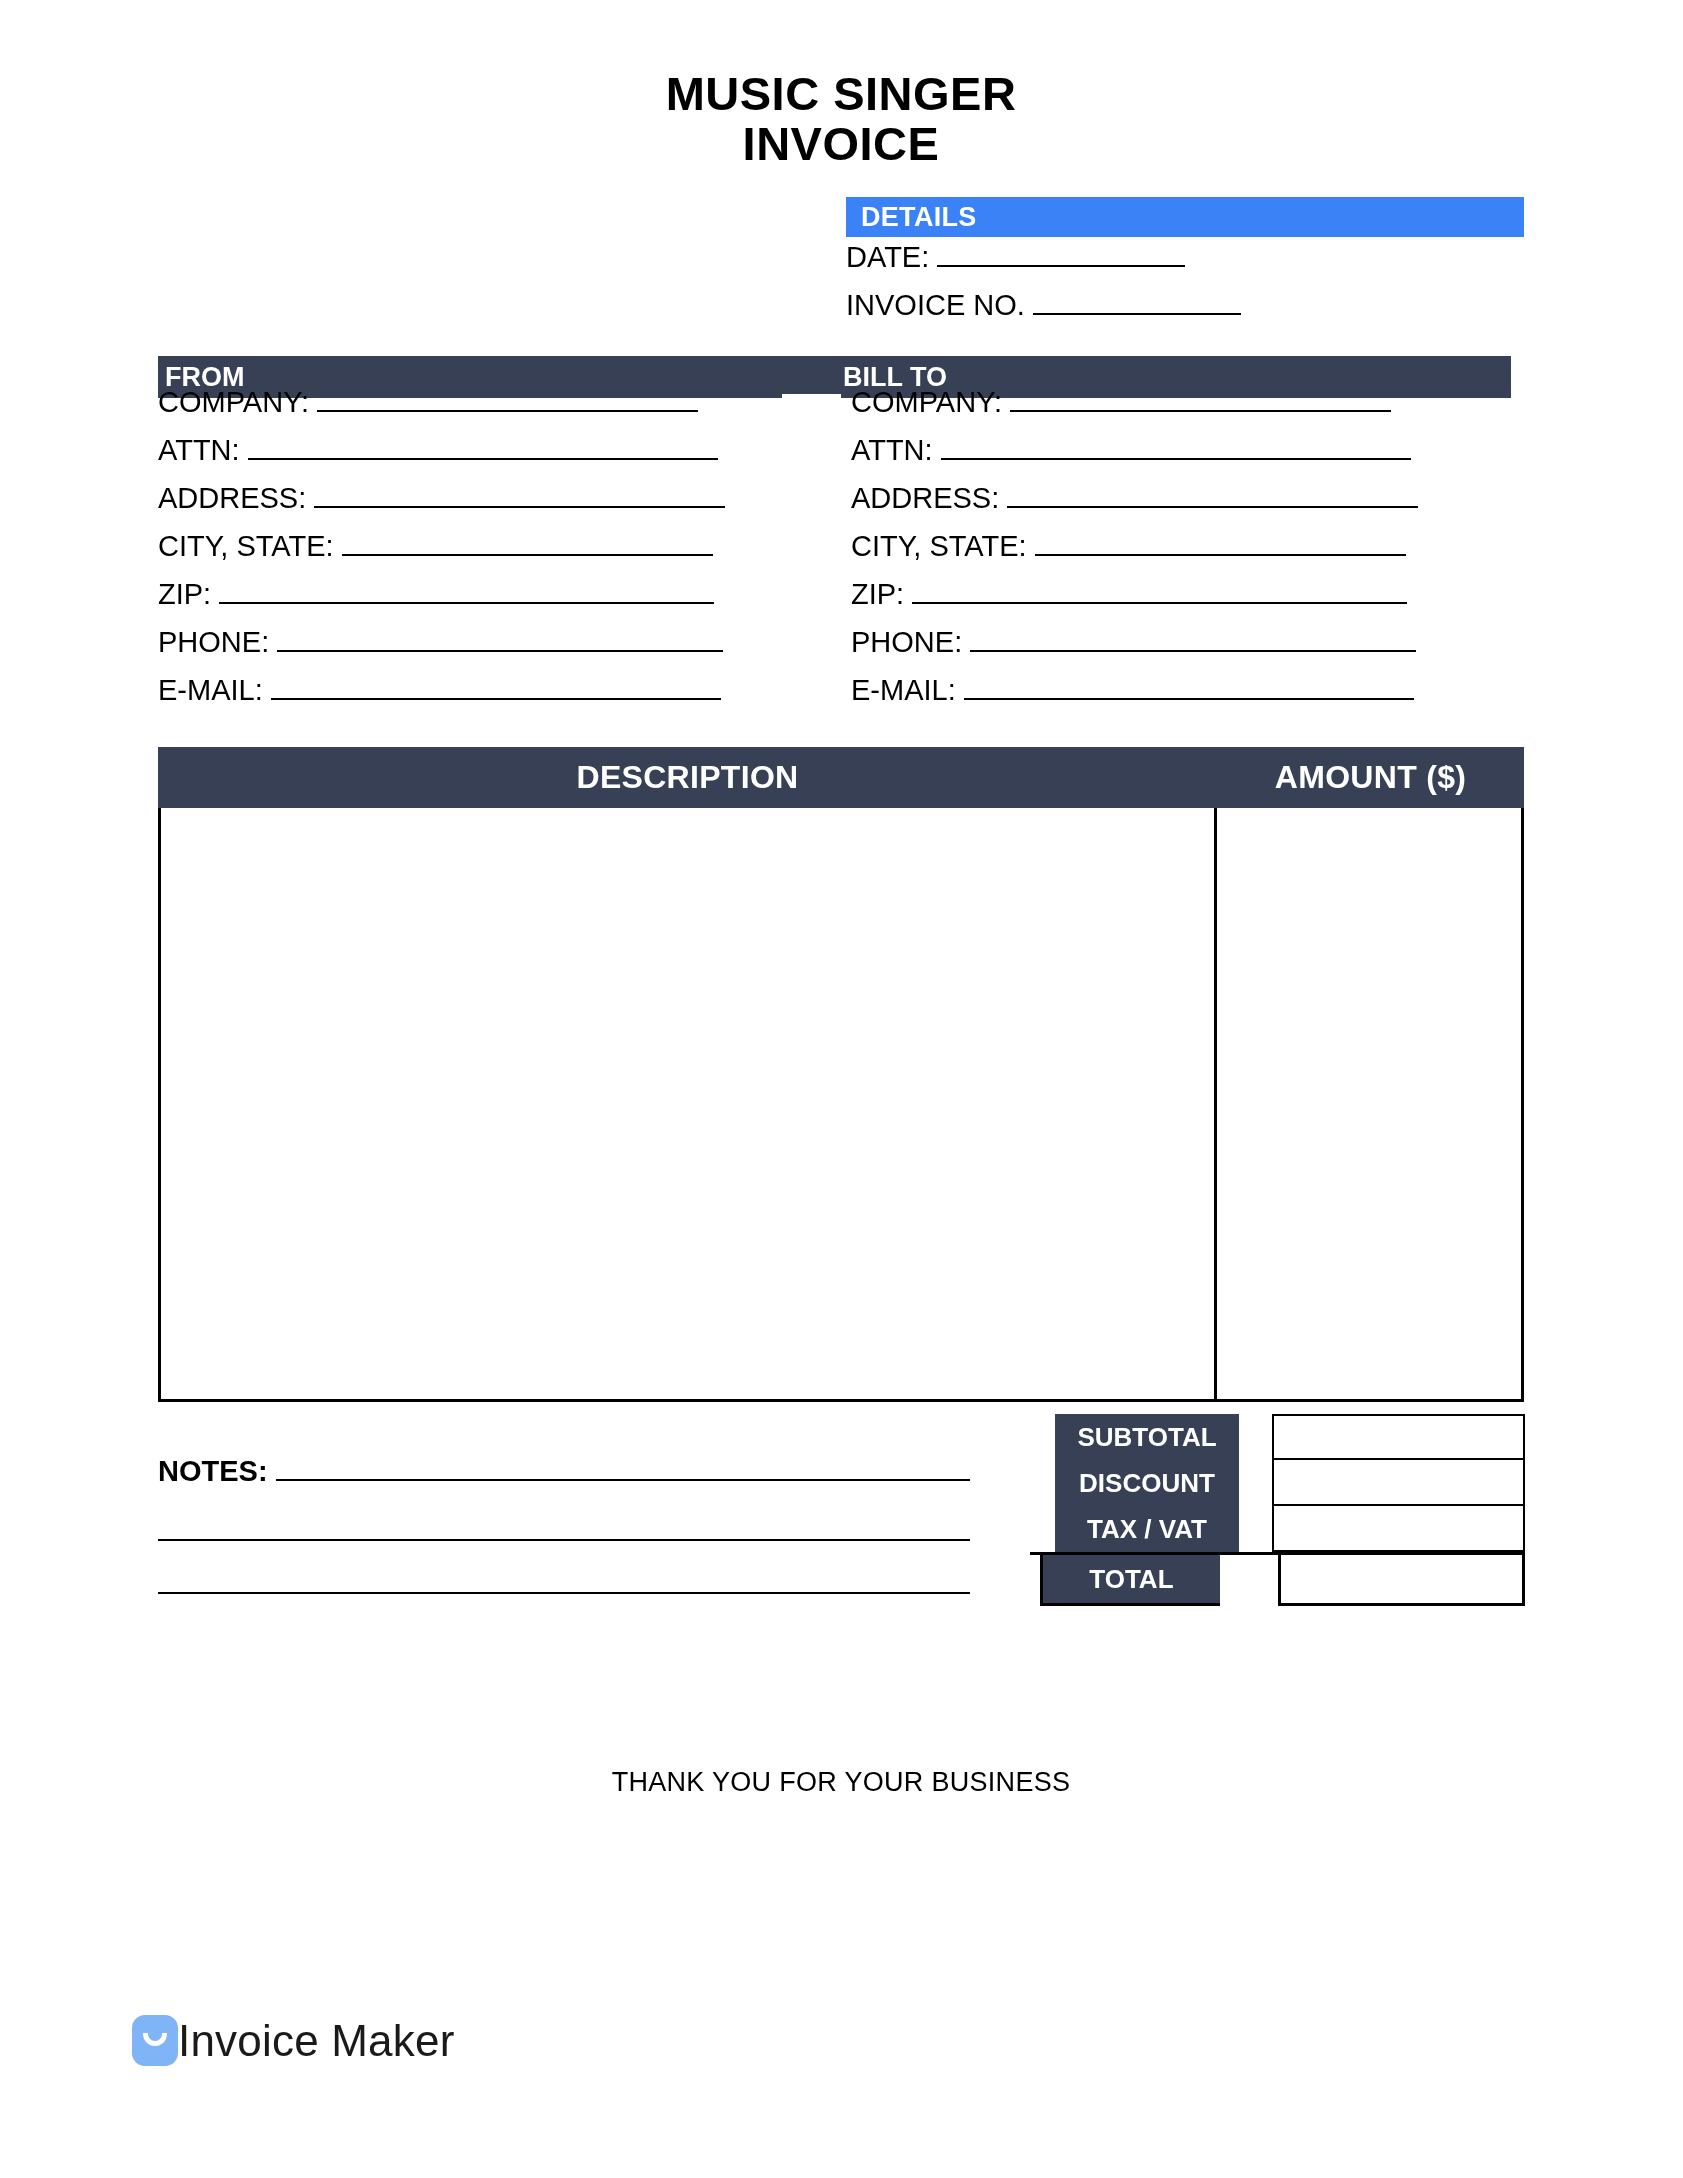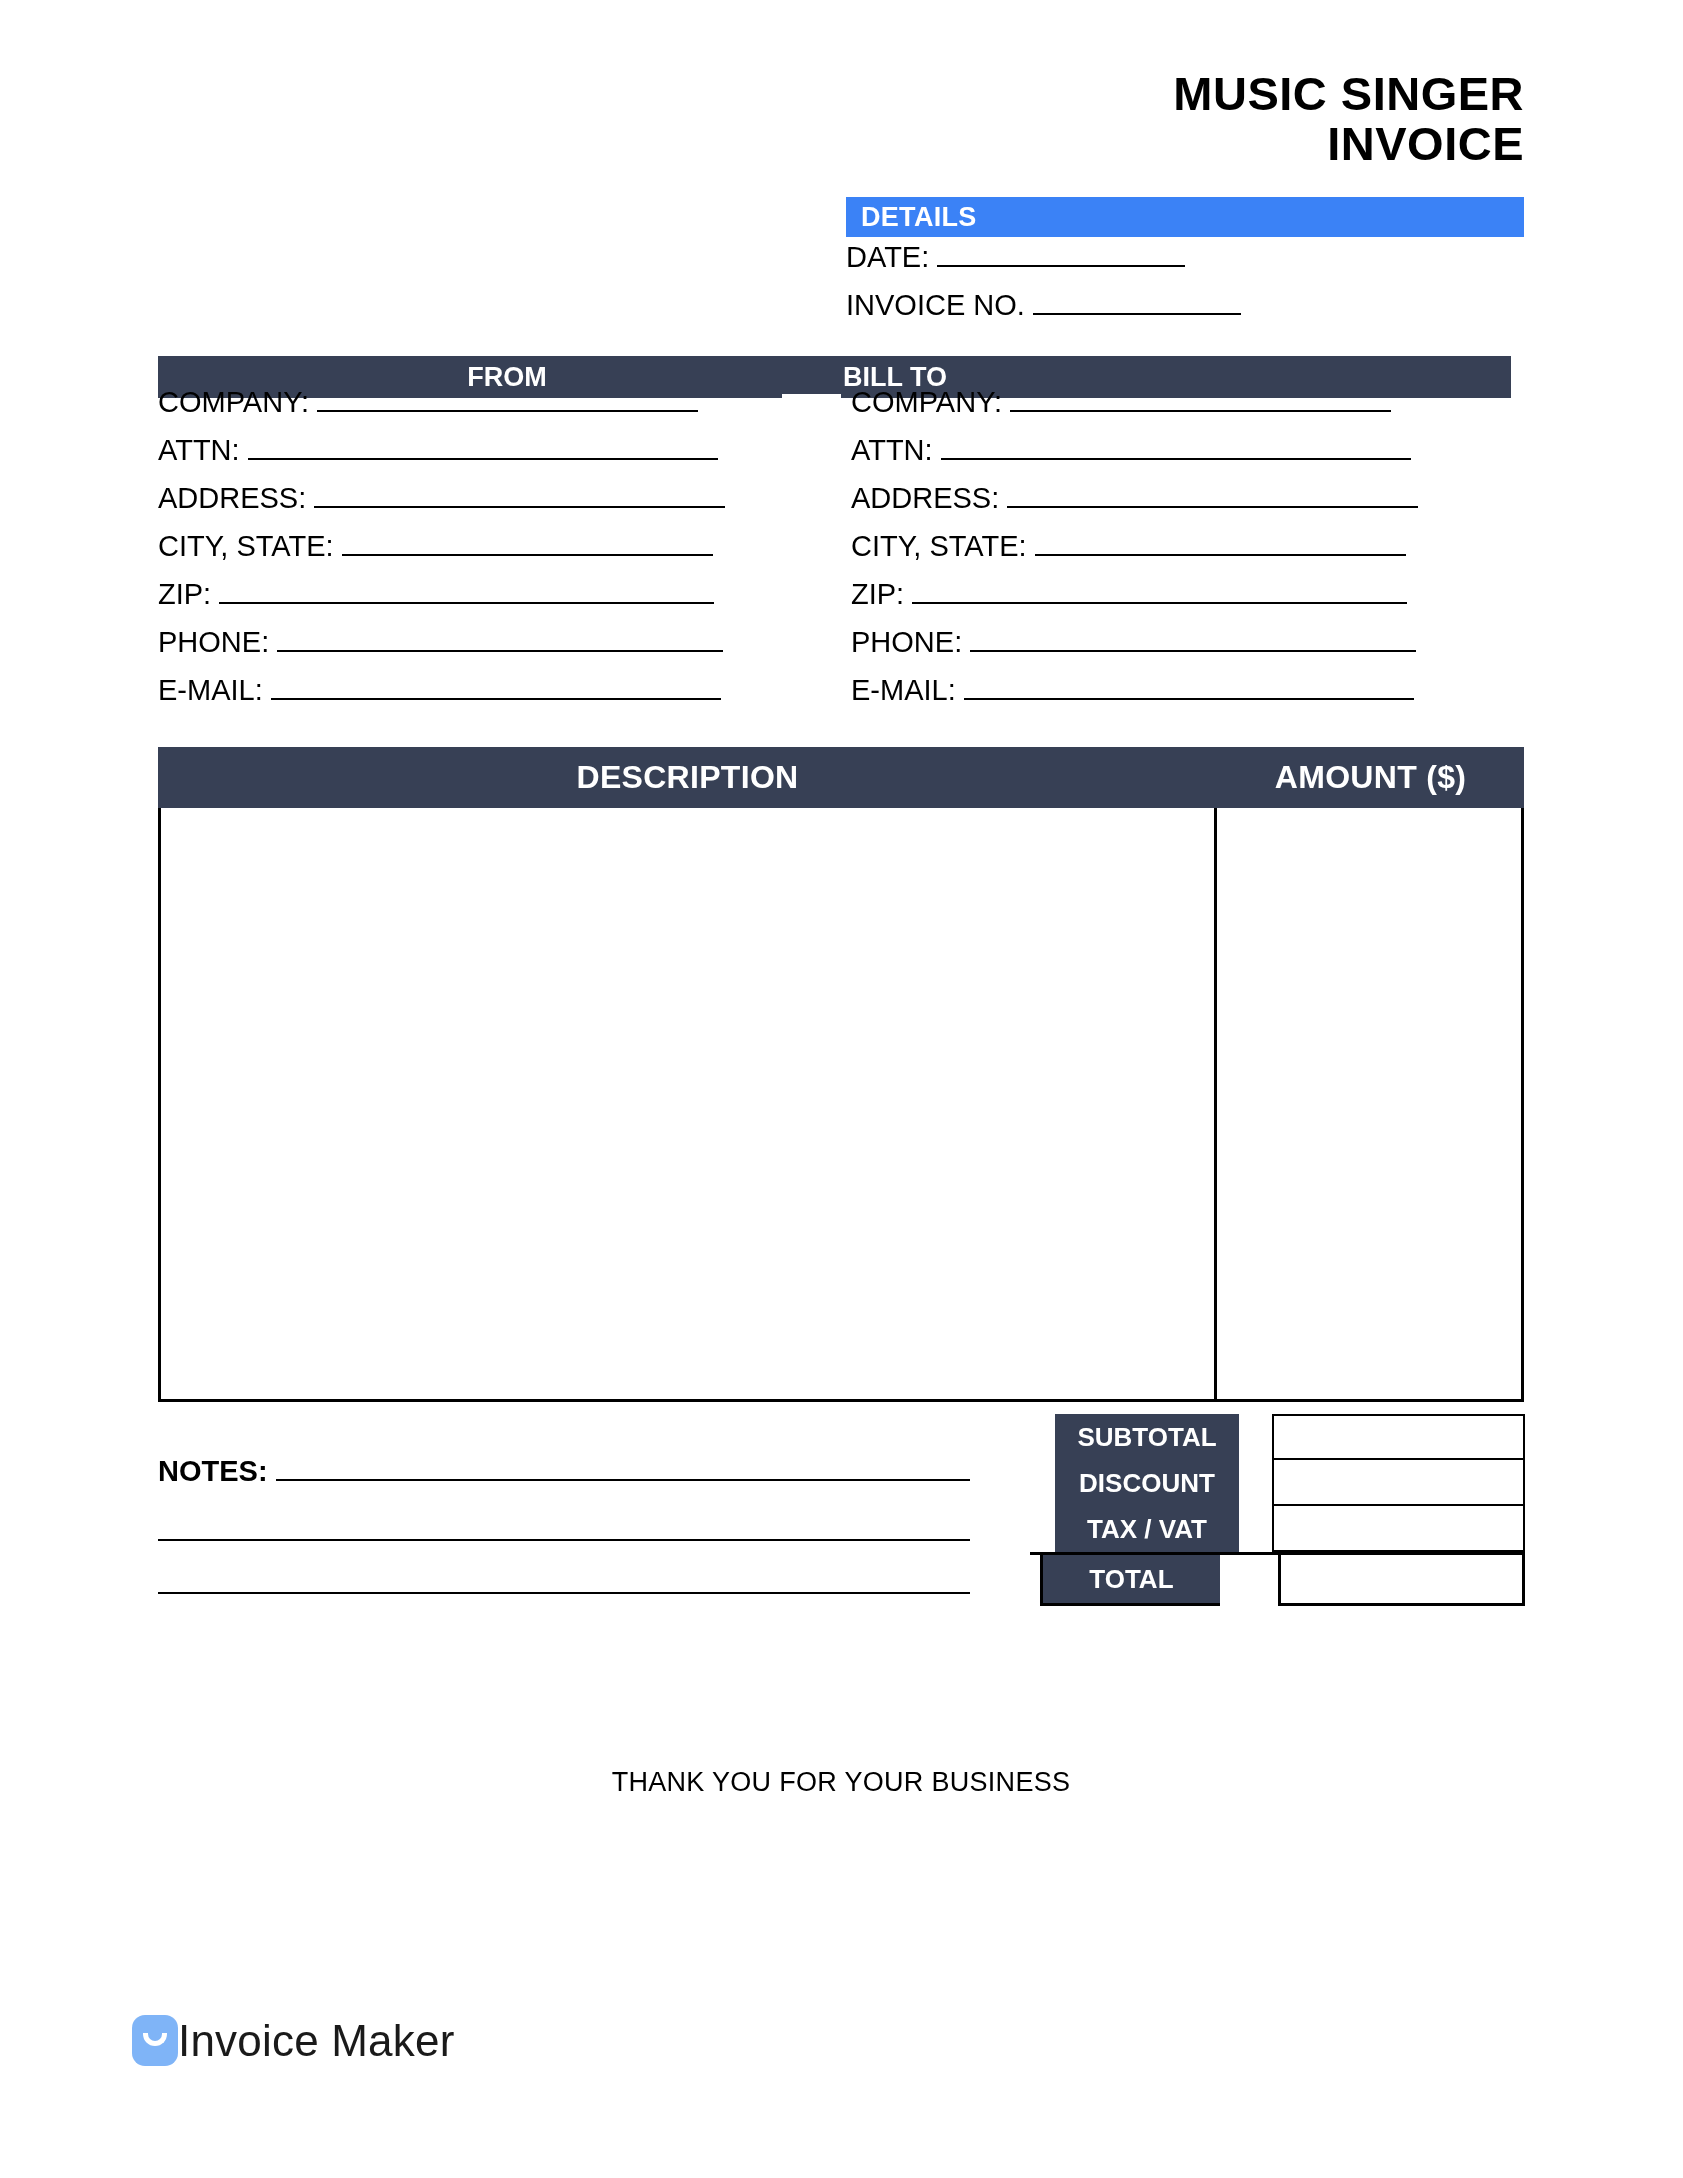--- a/index.html
+++ b/index.html
@@ -23,21 +23,21 @@
     height: 2178px;
     background: #ffffff;
   }
 
   
   .title-block {
     position: absolute;
     left: 158px;
     top: 69px;
     width: 1366px;
-    text-align: right;
+    text-align: center;
   }
   .title-line {
     font-size: 47px;
     font-weight: bold;
     letter-spacing: 0.5px;
     line-height: 1.06;
     white-space: nowrap;
   }
 
   
@@ -97,21 +97,21 @@
     top: 0;
     height: 42px;
     background: #374055;
     color: #fff;
     font-size: 27px;
     font-weight: bold;
     display: flex;
     align-items: center;
     box-sizing: border-box;
   }
-  .fb-bar-left  { left: 0;     width: 683px; padding-left: 15px; justify-content: center; }
+  .fb-bar-left  { left: 0;     width: 683px; padding-left: 7px; }
   .fb-bar-right { left: 670px; width: 683px; padding-left: 15px; }
   .fb-notch {
     position: absolute;
     left: 624px;
     top: 38px;
     width: 59px;
     height: 5px;
     background: #ffffff;
   }
 

